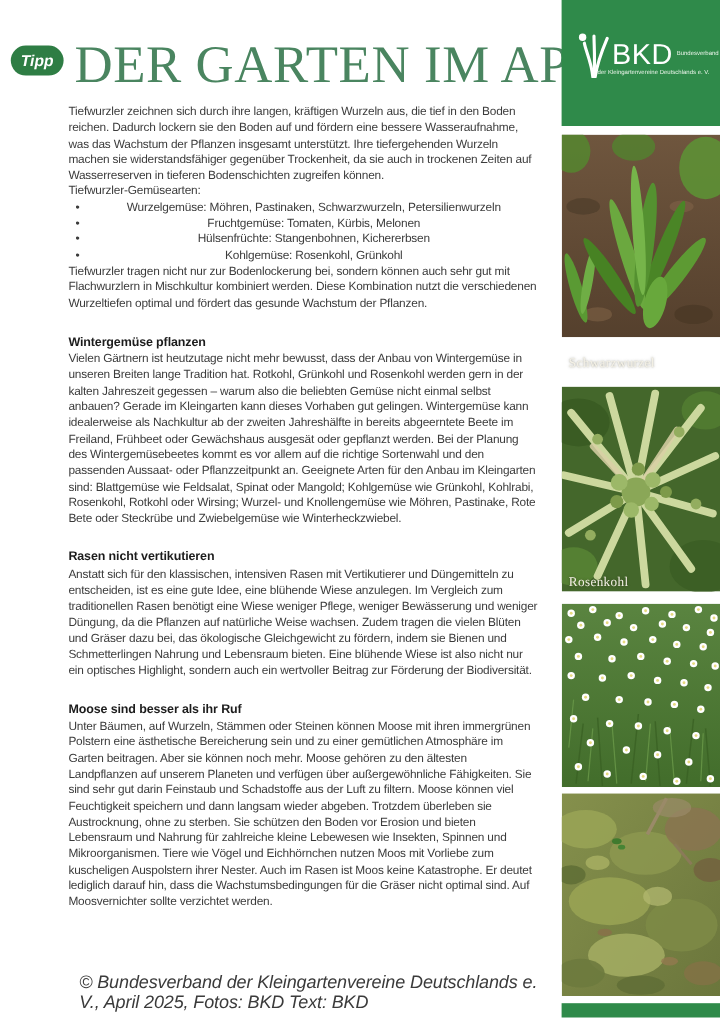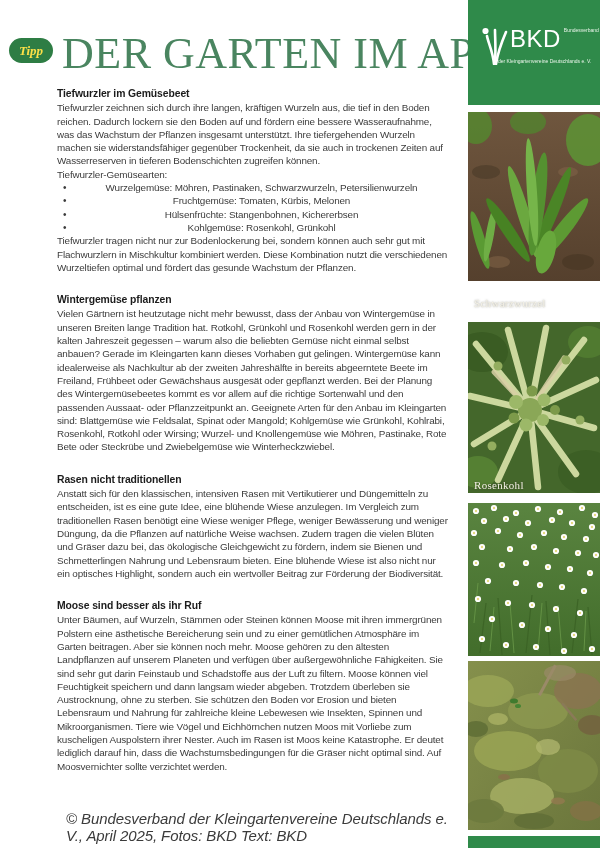--- a/index.html
+++ b/index.html
@@ -4,22 +4,22 @@
 <style>
   html,body{margin:0;padding:0;}
   body{
     width:600px;height:848px;position:relative;background:#ffffff;
     font-family:"Liberation Sans",sans-serif;overflow:hidden;
     -webkit-font-smoothing:antialiased;
   }
   
   .badge{
     position:absolute;left:9px;top:38px;width:44px;height:25px;
-    background:#2e7d44;border-radius:13px;color:#fde047;
-    font-family:Liberation Serif, serif;font-style:italic;font-weight:bold;
+    background:#2e7d44;border-radius:13px;color:#ffffff;
+    font-family:Liberation Sans, sans-serif;font-style:italic;font-weight:bold;
     font-size:13px;display:flex;align-items:center;justify-content:center;
   }
   .page-title{
     position:absolute;left:62px;top:28px;margin:0;
     font-family:"Liberation Serif",serif;font-weight:400;
     font-size:44px;letter-spacing:.5px;color:#4a8560;white-space:nowrap;
   }
   
   .main-col{
     position:absolute;left:57px;top:87px;width:391px;
@@ -38,21 +38,21 @@
   .footer-line{
     position:absolute;left:66px;top:810px;width:400px;
     font-style:italic;font-size:15px;color:#3b3b3b;letter-spacing:-.1px;
   }
   
   .sidebar{position:absolute;left:468px;top:0;width:132px;height:848px;}
   .logo-block{
     width:132px;height:105px;background:#2f8a4a;margin-bottom:7px;
     position:relative;color:#fff;
   }
-  .logo-inner{position:absolute;left:14px;top:27px;display:flex;align-items:flex-start;}
+  .logo-inner{position:absolute;left:14px;top:27px;display:flex;align-items:center;}
   .logo-abbr{
     font-size:24px;letter-spacing:.5px;line-height:1;font-weight:400;margin-left:2px;
   }
   .logo-line1{font-size:5px;margin-left:3px;margin-bottom:2px;color:#eaf5ea;}
   .logo-line2{position:absolute;left:30px;top:58px;font-size:5px;color:#eaf5ea;white-space:nowrap;}
   .photo{position:relative;width:132px;overflow:hidden;}
   .photo svg{display:block;}
   .photo-caption{
     position:absolute;left:6px;bottom:7px;
     font-family:"Liberation Serif",serif;font-size:11px;color:#f4f1e6;
@@ -65,39 +65,38 @@
 <body>
 
 <div class="badge">
   <span>Tipp</span>
 </div>
 <h1 class="page-title">DER GARTEN IM APRIL</h1>
 
 <div class="main-col">
 
   <div class="section">
-    <h3>Tiefwurzler im Gemüsebeet</h3>
     <p>Tiefwurzler zeichnen sich durch ihre langen, kräftigen Wurzeln aus, die tief in den Boden reichen. Dadurch lockern sie den Boden auf und fördern eine bessere Wasseraufnahme, was das Wachstum der Pflanzen insgesamt unterstützt. Ihre tiefergehenden Wurzeln machen sie widerstandsfähiger gegenüber Trockenheit, da sie auch in trockenen Zeiten auf Wasserreserven in tieferen Bodenschichten zugreifen können.</p>
     <p>Tiefwurzler-Gemüsearten:</p>
     <ul class="veg-list">
       <li>Wurzelgemüse: Möhren, Pastinaken, Schwarzwurzeln, Petersilienwurzeln</li>
       <li>Fruchtgemüse: Tomaten, Kürbis, Melonen</li>
       <li>Hülsenfrüchte: Stangenbohnen, Kichererbsen</li>
       <li>Kohlgemüse: Rosenkohl, Grünkohl</li>
     </ul>
     <p>Tiefwurzler tragen nicht nur zur Bodenlockerung bei, sondern können auch sehr gut mit Flachwurzlern in Mischkultur kombiniert werden. Diese Kombination nutzt die verschiedenen Wurzeltiefen optimal und fördert das gesunde Wachstum der Pflanzen.</p>
   </div>
 
   <div class="section">
     <h3>Wintergemüse pflanzen</h3>
     <p>Vielen Gärtnern ist heutzutage nicht mehr bewusst, dass der Anbau von Wintergemüse in unseren Breiten lange Tradition hat. Rotkohl, Grünkohl und Rosenkohl werden gern in der kalten Jahreszeit gegessen – warum also die beliebten Gemüse nicht einmal selbst anbauen? Gerade im Kleingarten kann dieses Vorhaben gut gelingen. Wintergemüse kann idealerweise als Nachkultur ab der zweiten Jahreshälfte in bereits abgeerntete Beete im Freiland, Frühbeet oder Gewächshaus ausgesät oder gepflanzt werden. Bei der Planung des Wintergemüsebeetes kommt es vor allem auf die richtige Sortenwahl und den passenden Aussaat- oder Pflanzzeitpunkt an. Geeignete Arten für den Anbau im Kleingarten sind: Blattgemüse wie Feldsalat, Spinat oder Mangold; Kohlgemüse wie Grünkohl, Kohlrabi, Rosenkohl, Rotkohl oder Wirsing; Wurzel- und Knollengemüse wie Möhren, Pastinake, Rote Bete oder Steckrübe und Zwiebelgemüse wie Winterheckzwiebel.</p>
   </div>
 
   <div class="section">
-    <h3>Rasen nicht traditionellen</h3>
+    <h3>Rasen nicht vertikutieren</h3>
     <p>Anstatt sich für den klassischen, intensiven Rasen mit Vertikutierer und Düngemitteln zu entscheiden, ist es eine gute Idee, eine blühende Wiese anzulegen. Im Vergleich zum traditionellen Rasen benötigt eine Wiese weniger Pflege, weniger Bewässerung und weniger Düngung, da die Pflanzen auf natürliche Weise wachsen. Zudem tragen die vielen Blüten und Gräser dazu bei, das ökologische Gleichgewicht zu fördern, indem sie Bienen und Schmetterlingen Nahrung und Lebensraum bieten. Eine blühende Wiese ist also nicht nur ein optisches Highlight, sondern auch ein wertvoller Beitrag zur Förderung der Biodiversität.</p>
   </div>
 
   <div class="section">
     <h3>Moose sind besser als ihr Ruf</h3>
     <p>Unter Bäumen, auf Wurzeln, Stämmen oder Steinen können Moose mit ihren immergrünen Polstern eine ästhetische Bereicherung sein und zu einer gemütlichen Atmosphäre im Garten beitragen. Aber sie können noch mehr. Moose gehören zu den ältesten Landpflanzen auf unserem Planeten und verfügen über außergewöhnliche Fähigkeiten. Sie sind sehr gut darin Feinstaub und Schadstoffe aus der Luft zu filtern. Moose können viel Feuchtigkeit speichern und dann langsam wieder abgeben. Trotzdem überleben sie Austrocknung, ohne zu sterben. Sie schützen den Boden vor Erosion und bieten Lebensraum und Nahrung für zahlreiche kleine Lebewesen wie Insekten, Spinnen und Mikroorganismen. Tiere wie Vögel und Eichhörnchen nutzen Moos mit Vorliebe zum kuscheligen Auspolstern ihrer Nester. Auch im Rasen ist Moos keine Katastrophe. Er deutet lediglich darauf hin, dass die Wachstumsbedingungen für die Gräser nicht optimal sind. Auf Moosvernichter sollte verzichtet werden.</p>
   </div>
 
 </div>
 

